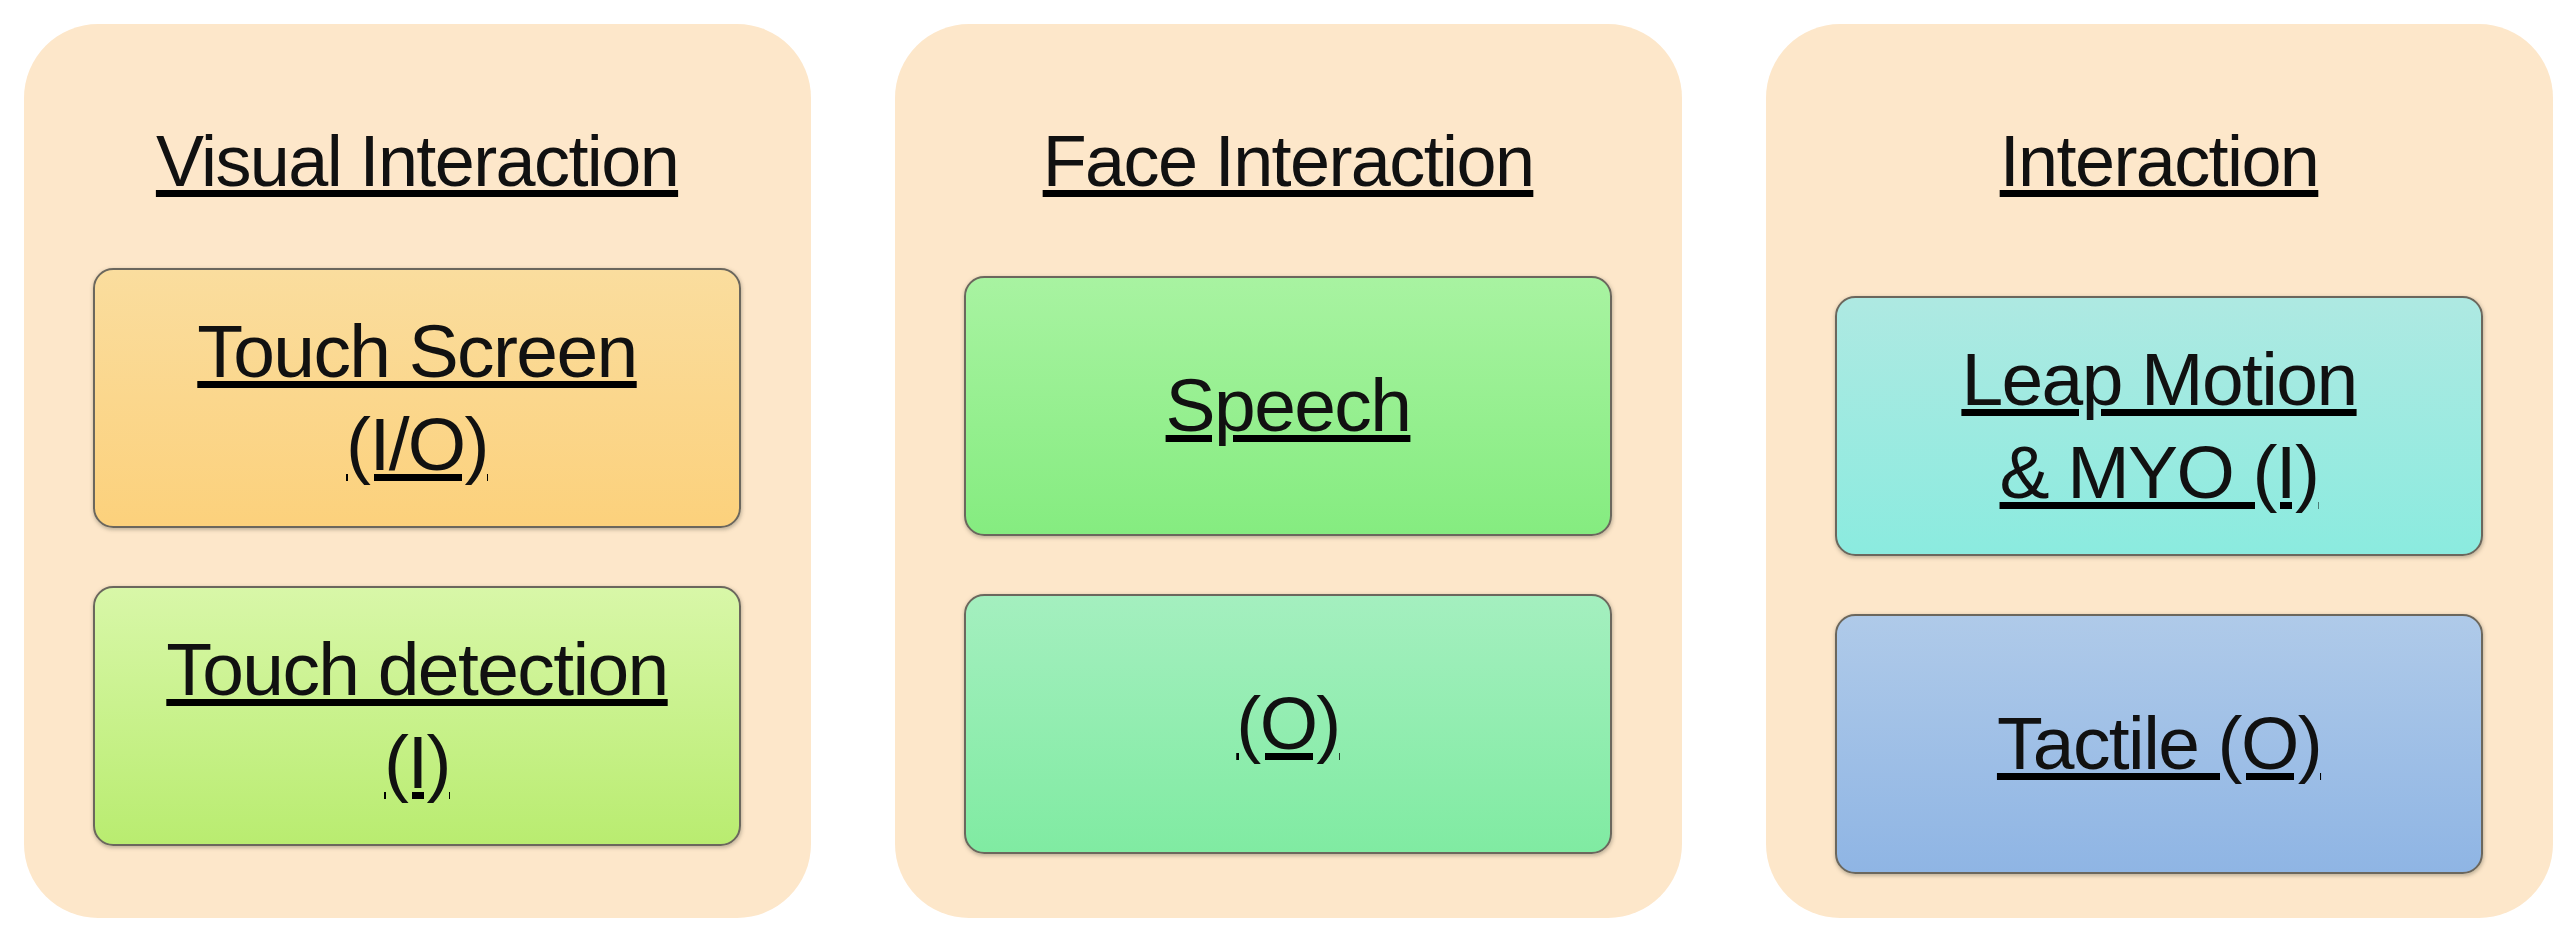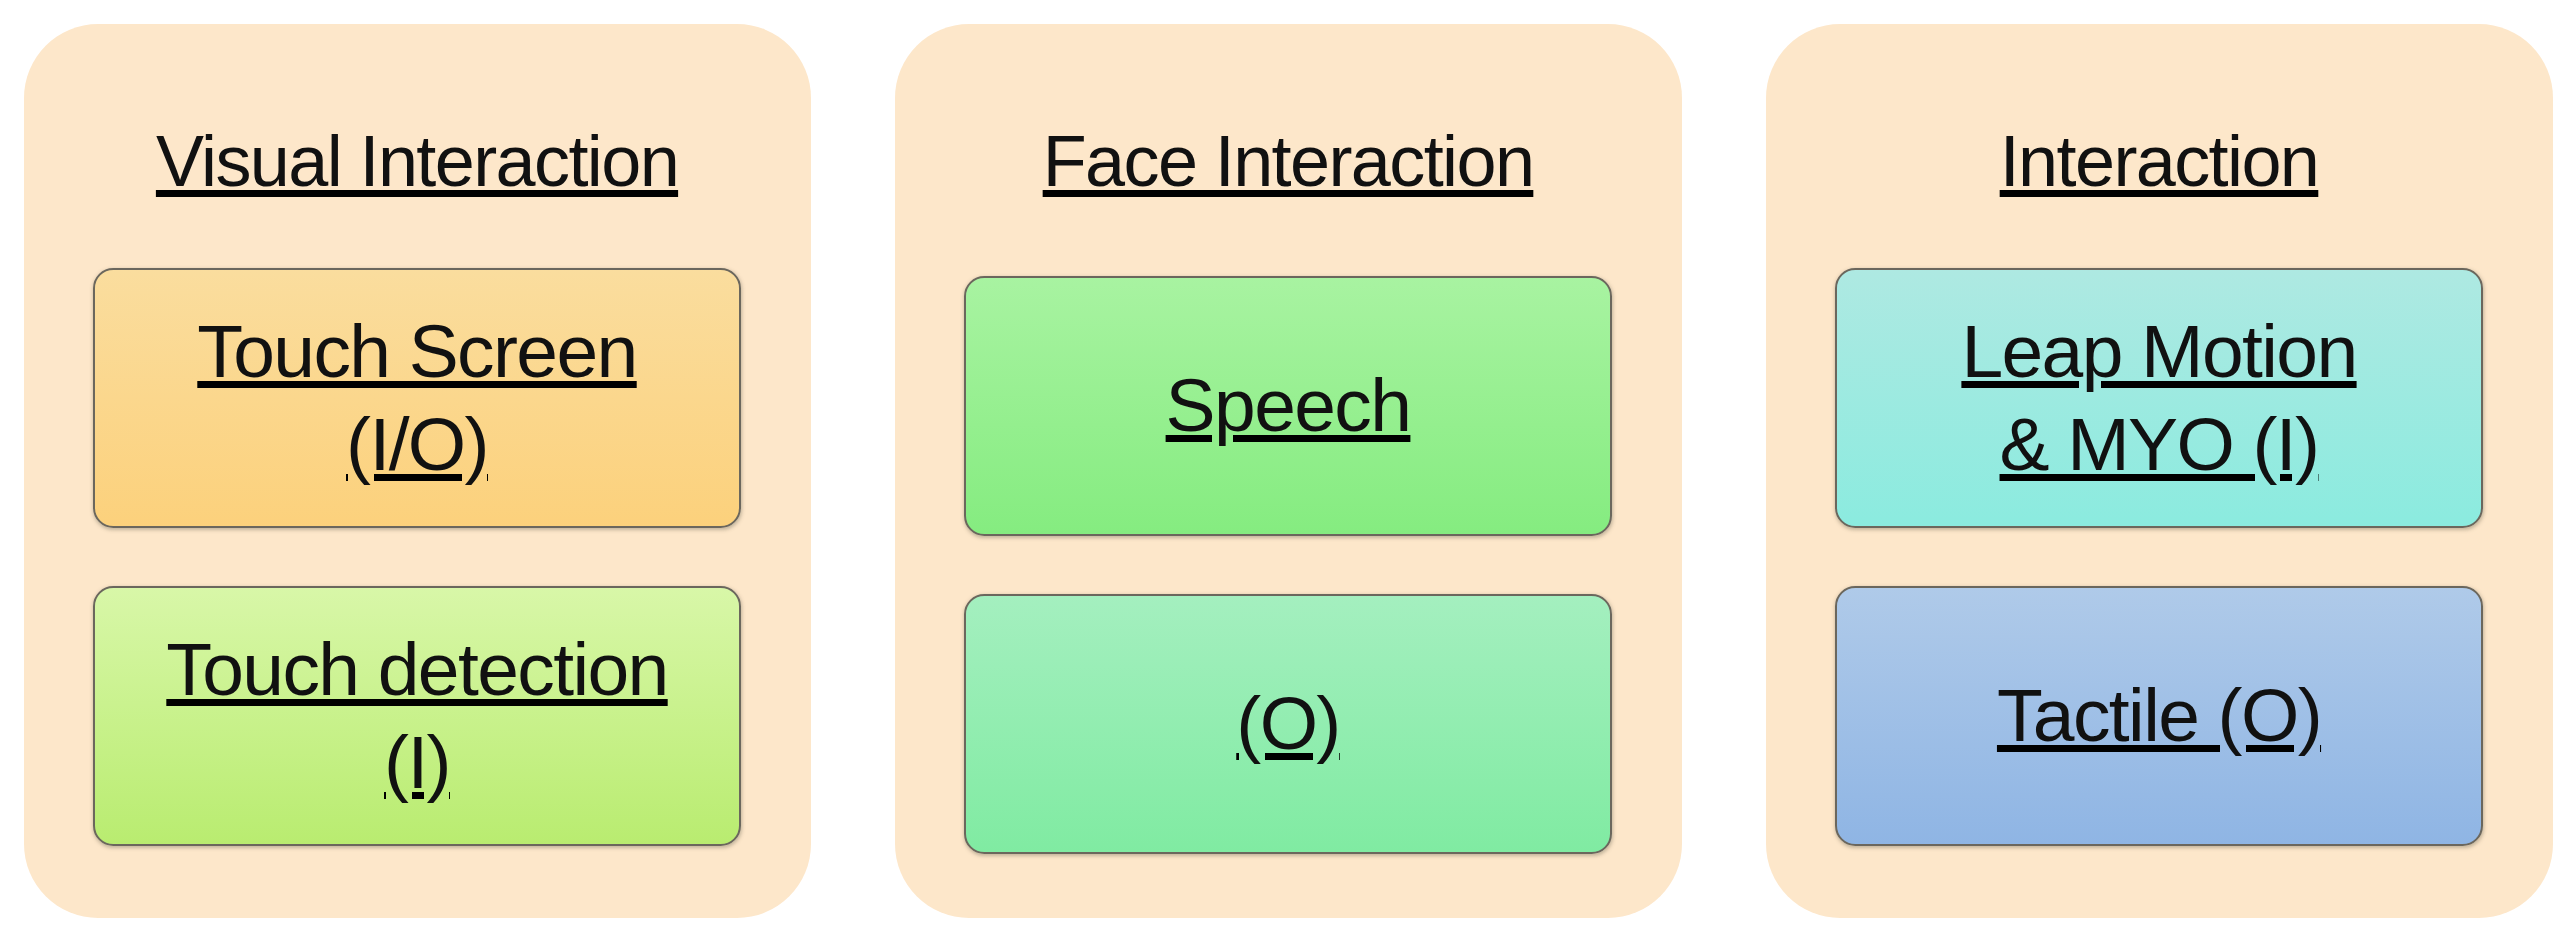--- a/index.html
+++ b/index.html
@@ -105,21 +105,21 @@
         <span>(O)</span>
       </div>
     </div>
   </div>
 
   <div class="panel">
     <div class="panel-title">
       <span>Interaction</span>
     </div>
     <div class="nodes">
-      <div class="node" style="background: linear-gradient(rgb(174, 233, 226), rgb(139, 235, 223));">
+      <div class="node" style="background: linear-gradient(rgb(174, 233, 226), rgb(139, 235, 223)); margin-top: 28px;">
         <span>Leap Motion</span>
         <span>&amp; MYO (I)</span>
       </div>
       <div class="node" style="background: linear-gradient(rgb(175, 202, 233), rgb(143, 181, 228));">
         <span>Tactile (O)</span>
       </div>
     </div>
   </div>
 
 </div>

